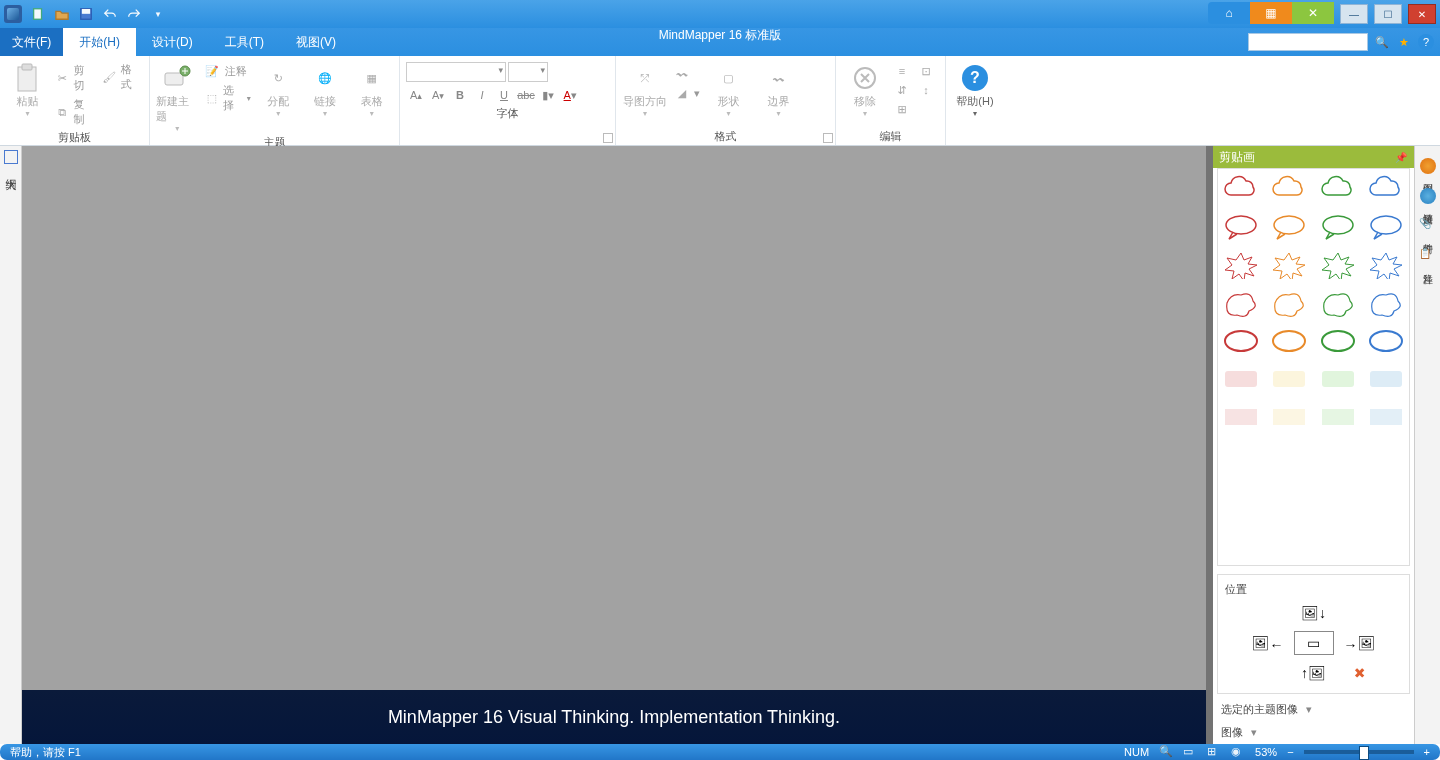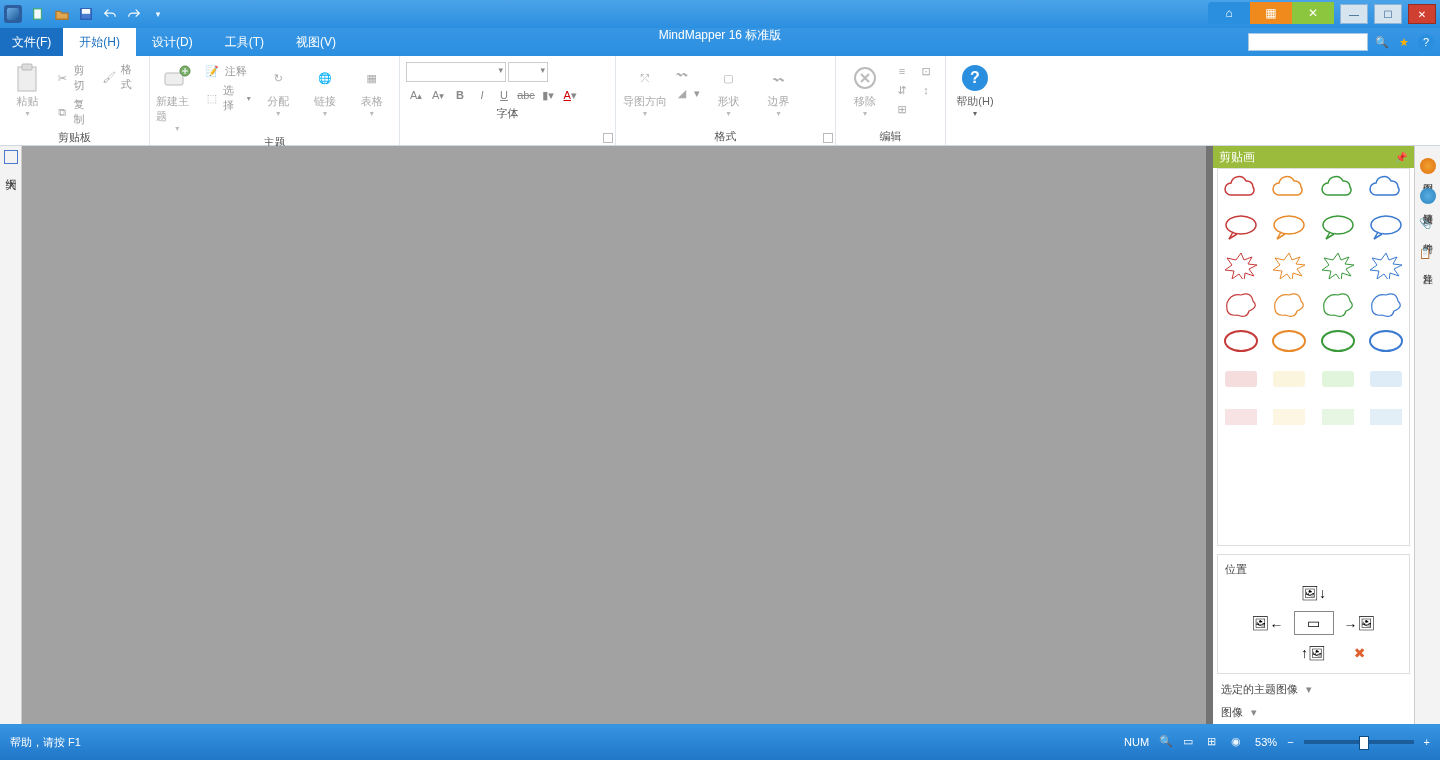--- a/index.html
+++ b/index.html
@@ -78,21 +78,21 @@
 .right-panel .dd-row{ padding:4px 8px; font-size:11px; color:#444; display:flex; align-items:center; gap:8px;}
 .right-panel .dd-row .arr{color:#888;}
 
 
 .right-strip { width:26px; background:#f3f3f3; border-left:1px solid #ccc; display:flex; flex-direction:column; align-items:center; padding-top:6px;}
 .right-strip .vitem{ margin:6px 0; display:flex; flex-direction:column; align-items:center; font-size:10px; color:#444; cursor:pointer;}
 .right-strip .vitem .vi-icon{width:16px;height:16px; margin-bottom:2px;}
 .right-strip .vtxt{writing-mode:vertical-rl;}
 
 
-.statusbar{ height:36px; background: linear-gradient(#3796e4,#2176c8); display:flex; align-items:center; padding:8px 10px; color:#fff; font-size:11px;}
+.statusbar{ height:16px; background: linear-gradient(#3796e4,#2176c8); display:flex; align-items:center; padding:8px 10px; color:#fff; font-size:11px;border-radius:7px;}
 .statusbar .right{margin-left:auto; display:flex; align-items:center; gap:10px;}
 .statusbar .sb-icon{width:14px;height:14px; opacity:.9;}
 .statusbar .zoom-slider{ width:110px; height:4px; background:#1a5d9a; position:relative;}
 .statusbar .zoom-slider:before{content:""; position:absolute; left:50%; top:-4px; width:8px; height:12px; background:#fff; border:1px solid #0d4b80;}
 .svg-icon{fill:none; stroke:currentColor; stroke-width:1.5;}
 </style>
 </head>
 <body>
 
 <div class="titlebar">
@@ -329,20 +329,21 @@
 </div>
 
 <div class="bodyarea">
   <div class="left-strip">
     <div style="width:14px;height:14px;border:1px solid #4a7ad0;"></div>
     <div class="vtab">大纲</div>
   </div>
 
   <div class="canvas-area">
     <div class="canvas-main"></div>
+    <div class="watermark-bar">MinMapper 16 Visual Thinking. Implementation Thinking.</div>
   </div>
 
   <div class="right-panel">
     <div class="hdr">
       <span>剪贴画</span>
       <span class="pin">📌</span>
     </div>
     <div class="shapes-list" id="shapes-list">
         <div class="shapes-row">
           <div class="shape-item"><svg width="40" height="28" viewBox="0 0 40 28">

